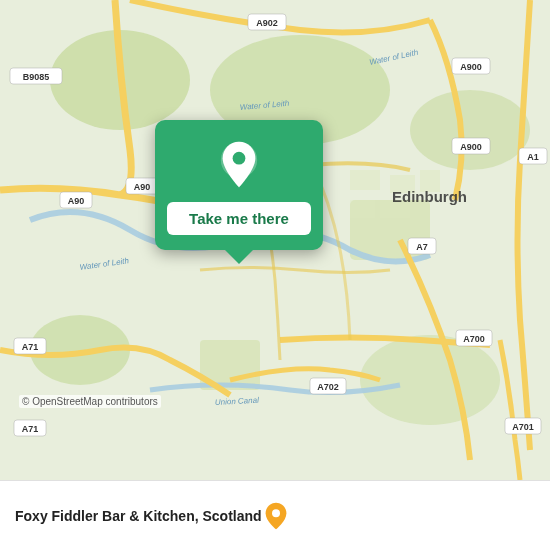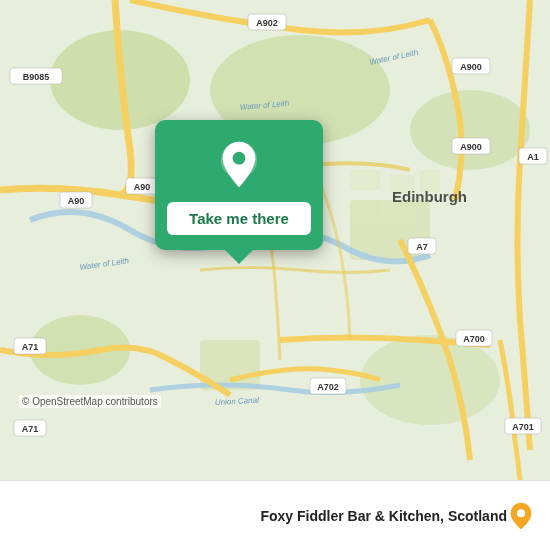--- a/index.html
+++ b/index.html
@@ -71,21 +71,21 @@
     }
 
     
     #bottom-bar {
       width: 550px;
       height: 70px;
       background: white;
       border-top: 1px solid #e0e0e0;
       display: flex;
       align-items: center;
-      justify-content: flex-end;
+      justify-content: flex-start;
       padding: 0 15px;
     }
 
     #location-info {
       display: flex;
       flex-direction: column;
     }
 
     #location-name {
       font-size: 14px;

